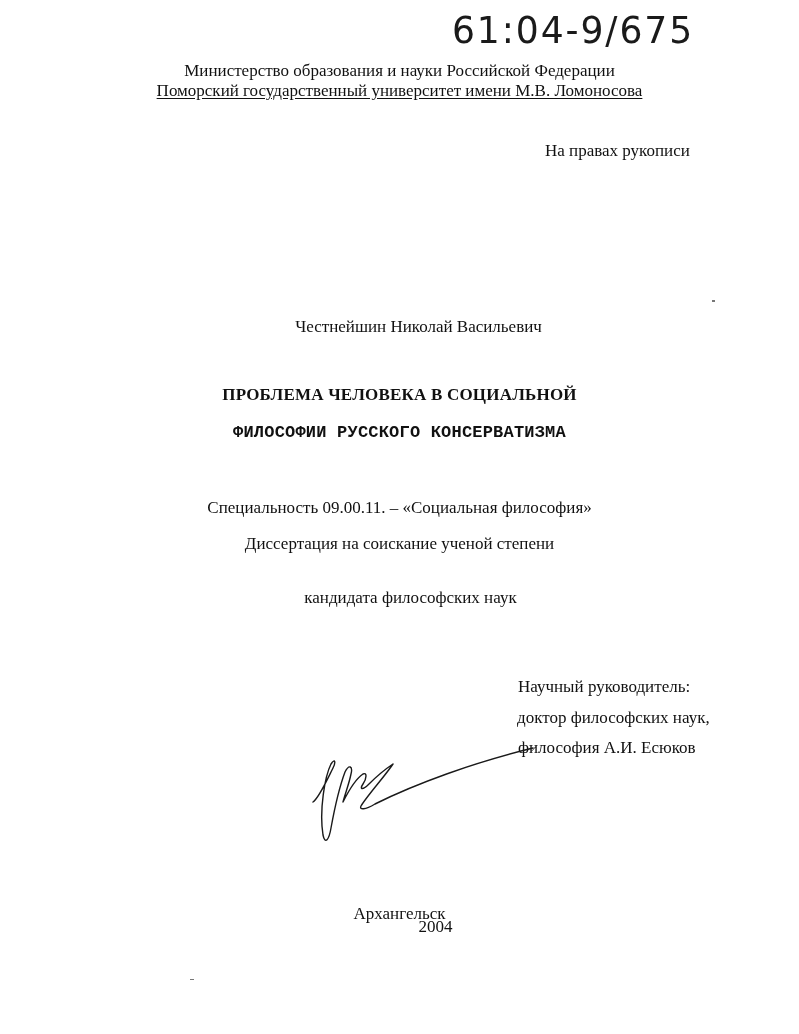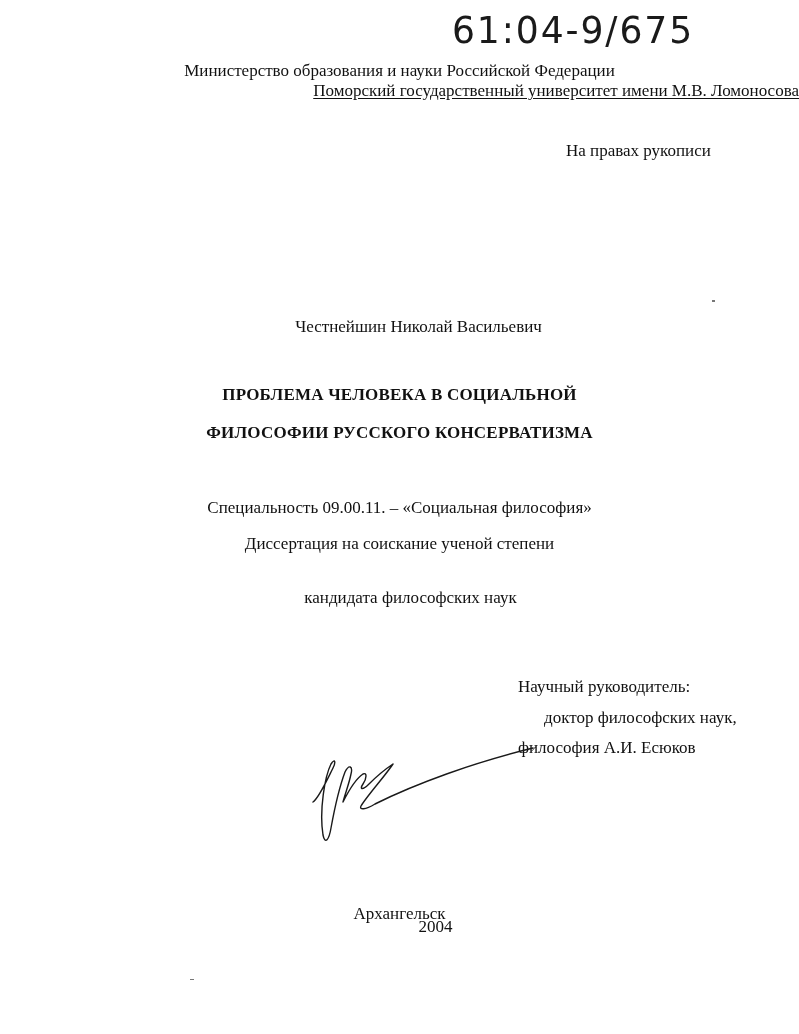--- a/index.html
+++ b/index.html
@@ -18,40 +18,40 @@
     }
     .underline { text-decoration: underline; text-underline-offset: 2px; }
     .speck { background: #777; }
   </style>
 </head>
 <body>
 
 <div class="abs handnum">61:04-9/675</div>
 
 <div class="abs center t17" style="top:61px;">Министерство образования и науки Российской Федерации</div>
-<div class="abs center t17" style="top:81px;text-align:right;">
+<div class="abs center t17" style="top:81px;">
   <span class="underline">Поморский государственный университет имени М.В. Ломоносова</span>
 </div>
 
-<div class="abs t17" style="top:141px; left:566px;text-align:right;">На правах рукописи</div>
+<div class="abs t17" style="top:141px; left:545px;text-align:right;">На правах рукописи</div>
 
 <div class="abs speck" style="top:300px; left:712px; width:3px; height:2px;"></div>
 
 <div class="abs center t17" style="top:317px;padding-left:19px;">Честнейшин Николай Васильевич</div>
 
 <div class="abs center title" style="top:381px;">ПРОБЛЕМА ЧЕЛОВЕКА В СОЦИАЛЬНОЙ</div>
-<div class="abs center title" style="top:419px;">ФИЛОСОФИИ РУССКОГО КОНСЕРВАТИЗМА</div>
+<div class="abs center title" style="top:419px;font-family:Liberation Mono, monospace;">ФИЛОСОФИИ РУССКОГО КОНСЕРВАТИЗМА</div>
 
 <div class="abs center t17" style="top:498px;">Специальность 09.00.11. – «Социальная философия»</div>
 
 <div class="abs center t17" style="top:534px;text-align:center;">Диссертация на соискание ученой степени</div>
 <div class="abs center t17" style="top:588px;padding-left:11px;">кандидата философских наук</div>
 
 <div class="abs t17" style="top:677px; left:518px;">Научный руководитель:</div>
-<div class="abs t17" style="top:708px; left:544px;">доктор философских наук,</div>
+<div class="abs t17" style="top:708px; left:517px;">доктор философских наук,</div>
 <div class="abs t17" style="top:738px; left:518px;">философия А.И. Есюков</div>
 
 <svg class="abs" style="left:305px; top:740px;" width="240" height="110" viewBox="0 0 240 110">
   <path d="M8 62 C 14 58, 22 40, 28 28 C 31 22, 30 18, 26 24 C 20 36, 14 70, 18 95 C 20 105, 24 100, 26 88 C 30 66, 34 48, 40 32 C 44 24, 48 26, 46 34 C 44 44, 40 54, 38 62 C 44 50, 52 38, 58 34 C 62 32, 62 38, 58 44 C 54 50, 58 50, 64 44 C 72 36, 82 28, 88 24 C 80 36, 62 56, 56 66 C 54 70, 60 70, 70 64 C 110 44, 170 22, 228 8" fill="none" stroke="#1a1a1a" stroke-width="1.4" stroke-linecap="round" stroke-linejoin="round"></path>
 </svg>
 
 <div class="abs center t17" style="top:904px;">Архангельск</div>
 <div class="abs center t17" style="top:917px;margin-left:36px;">2004</div>
 
 <div class="abs speck" style="top:979px; left:190px; width:4px; height:1px;"></div>

